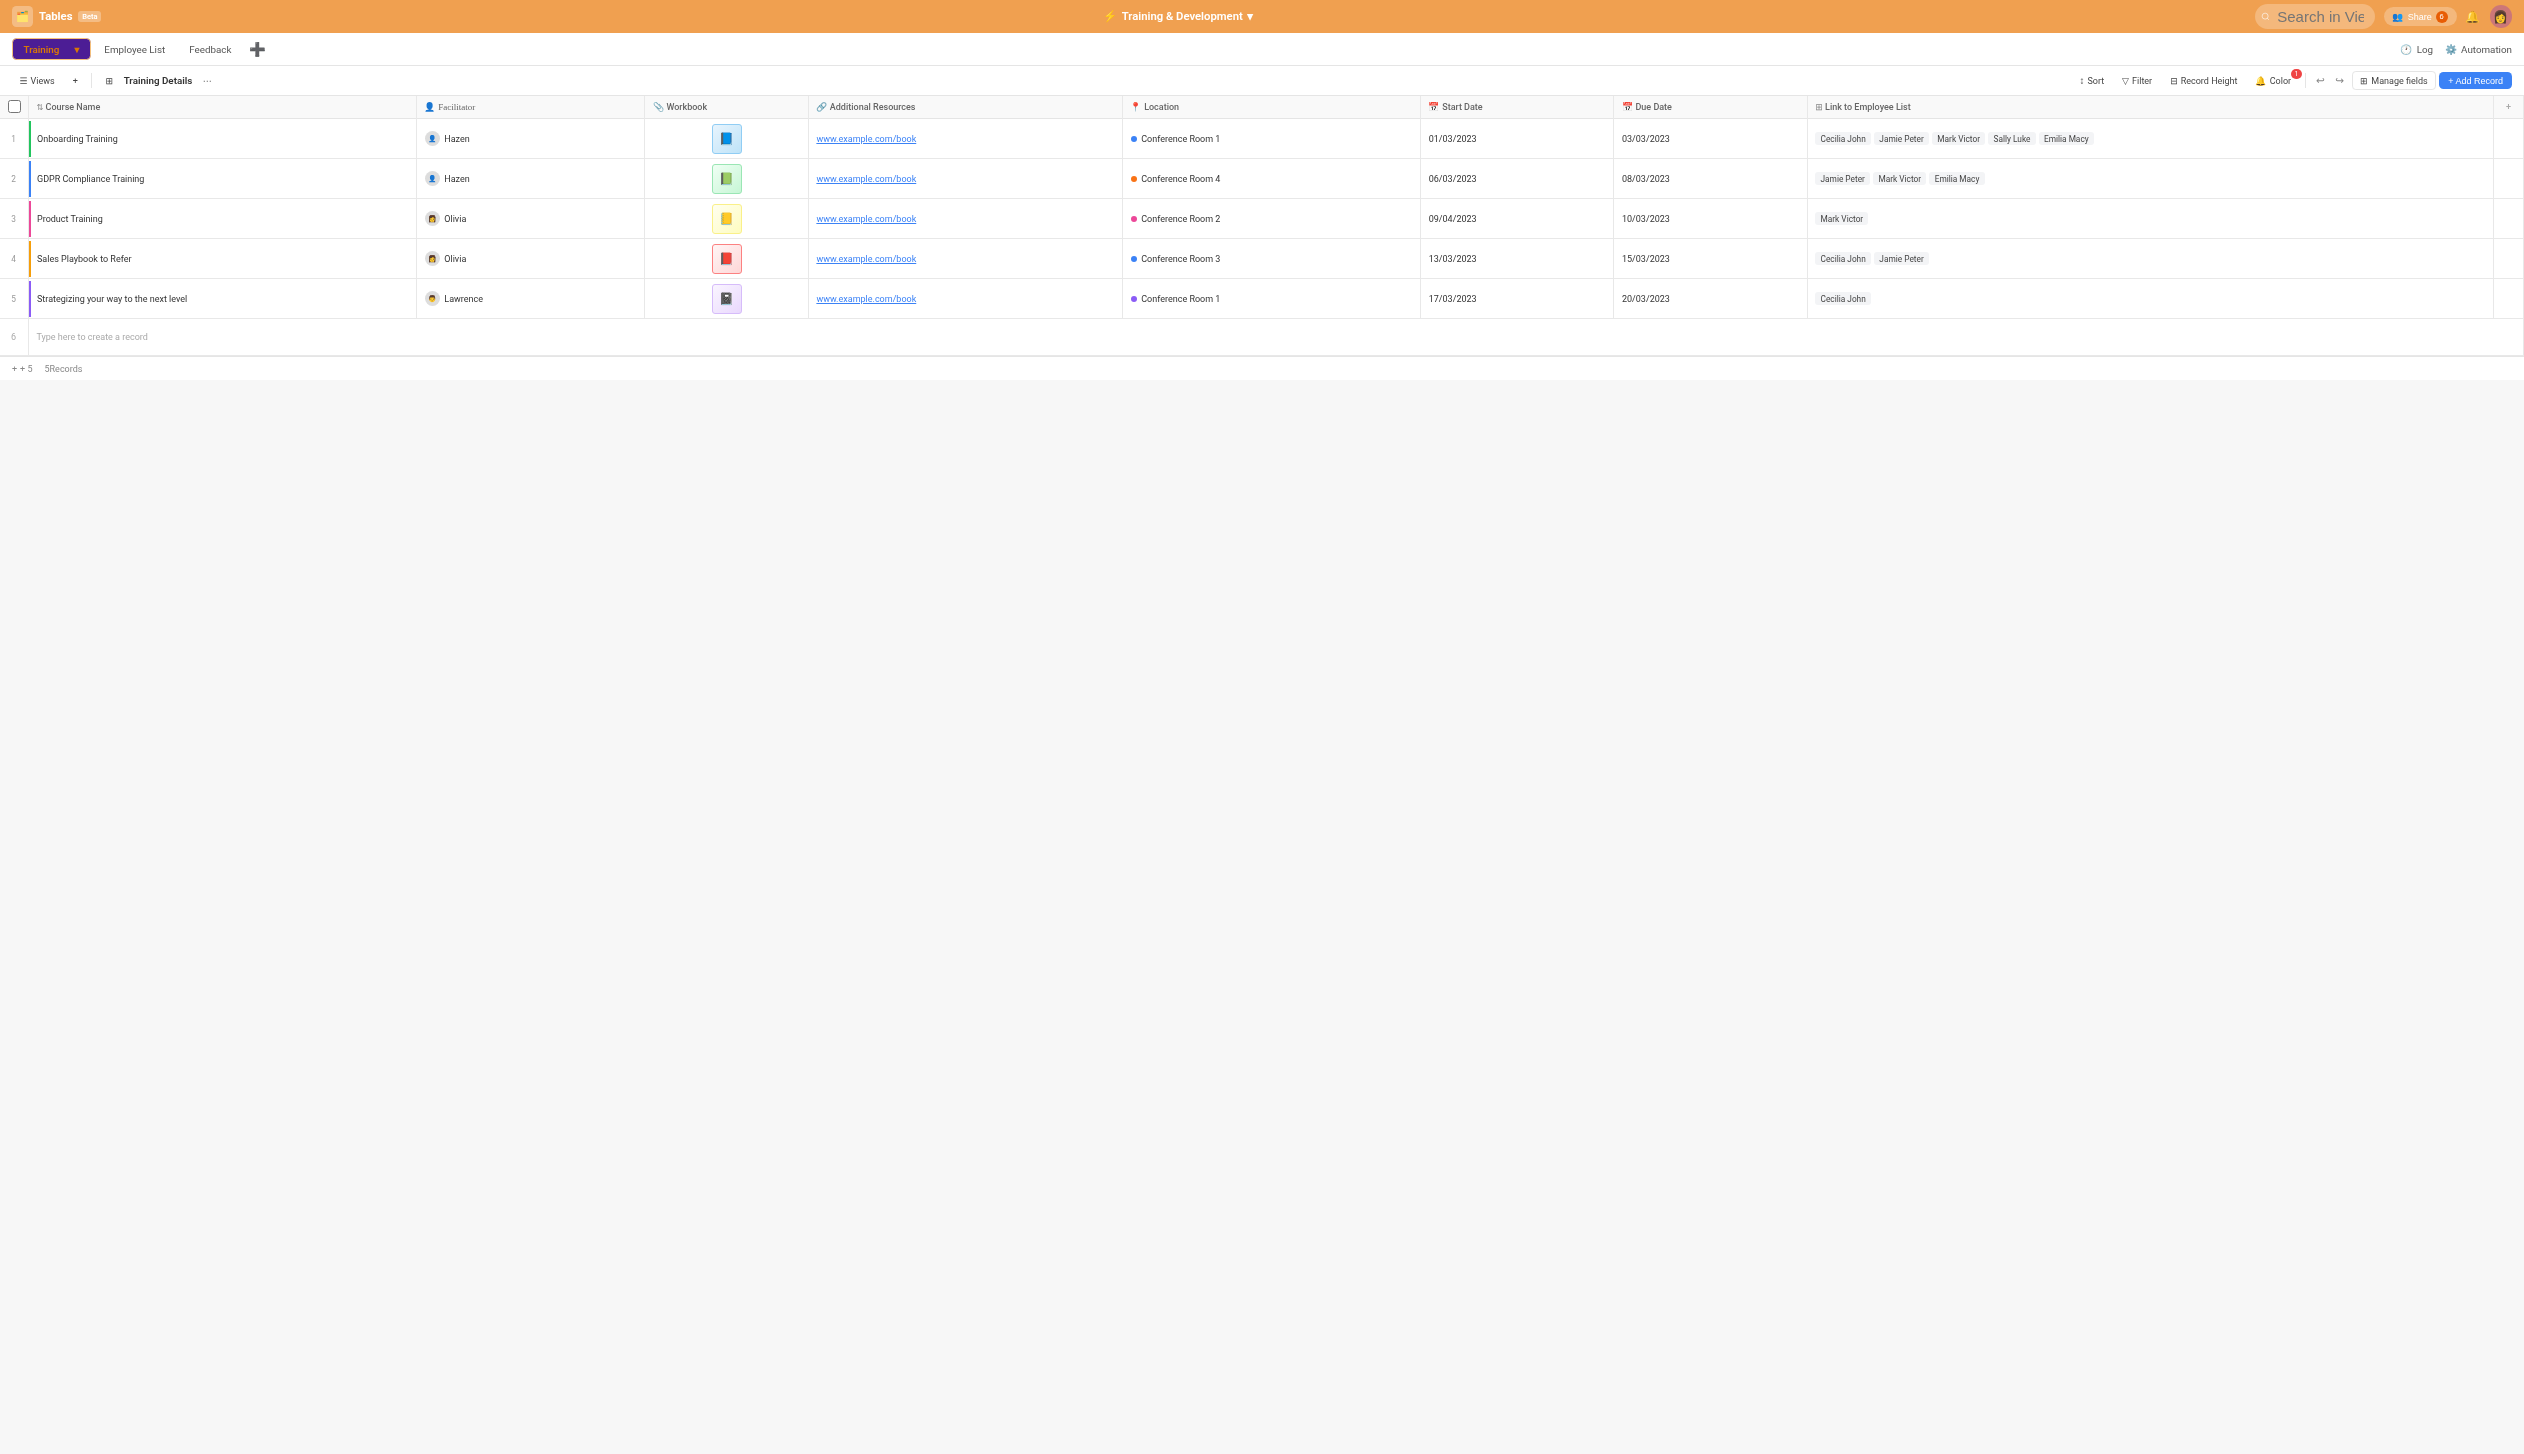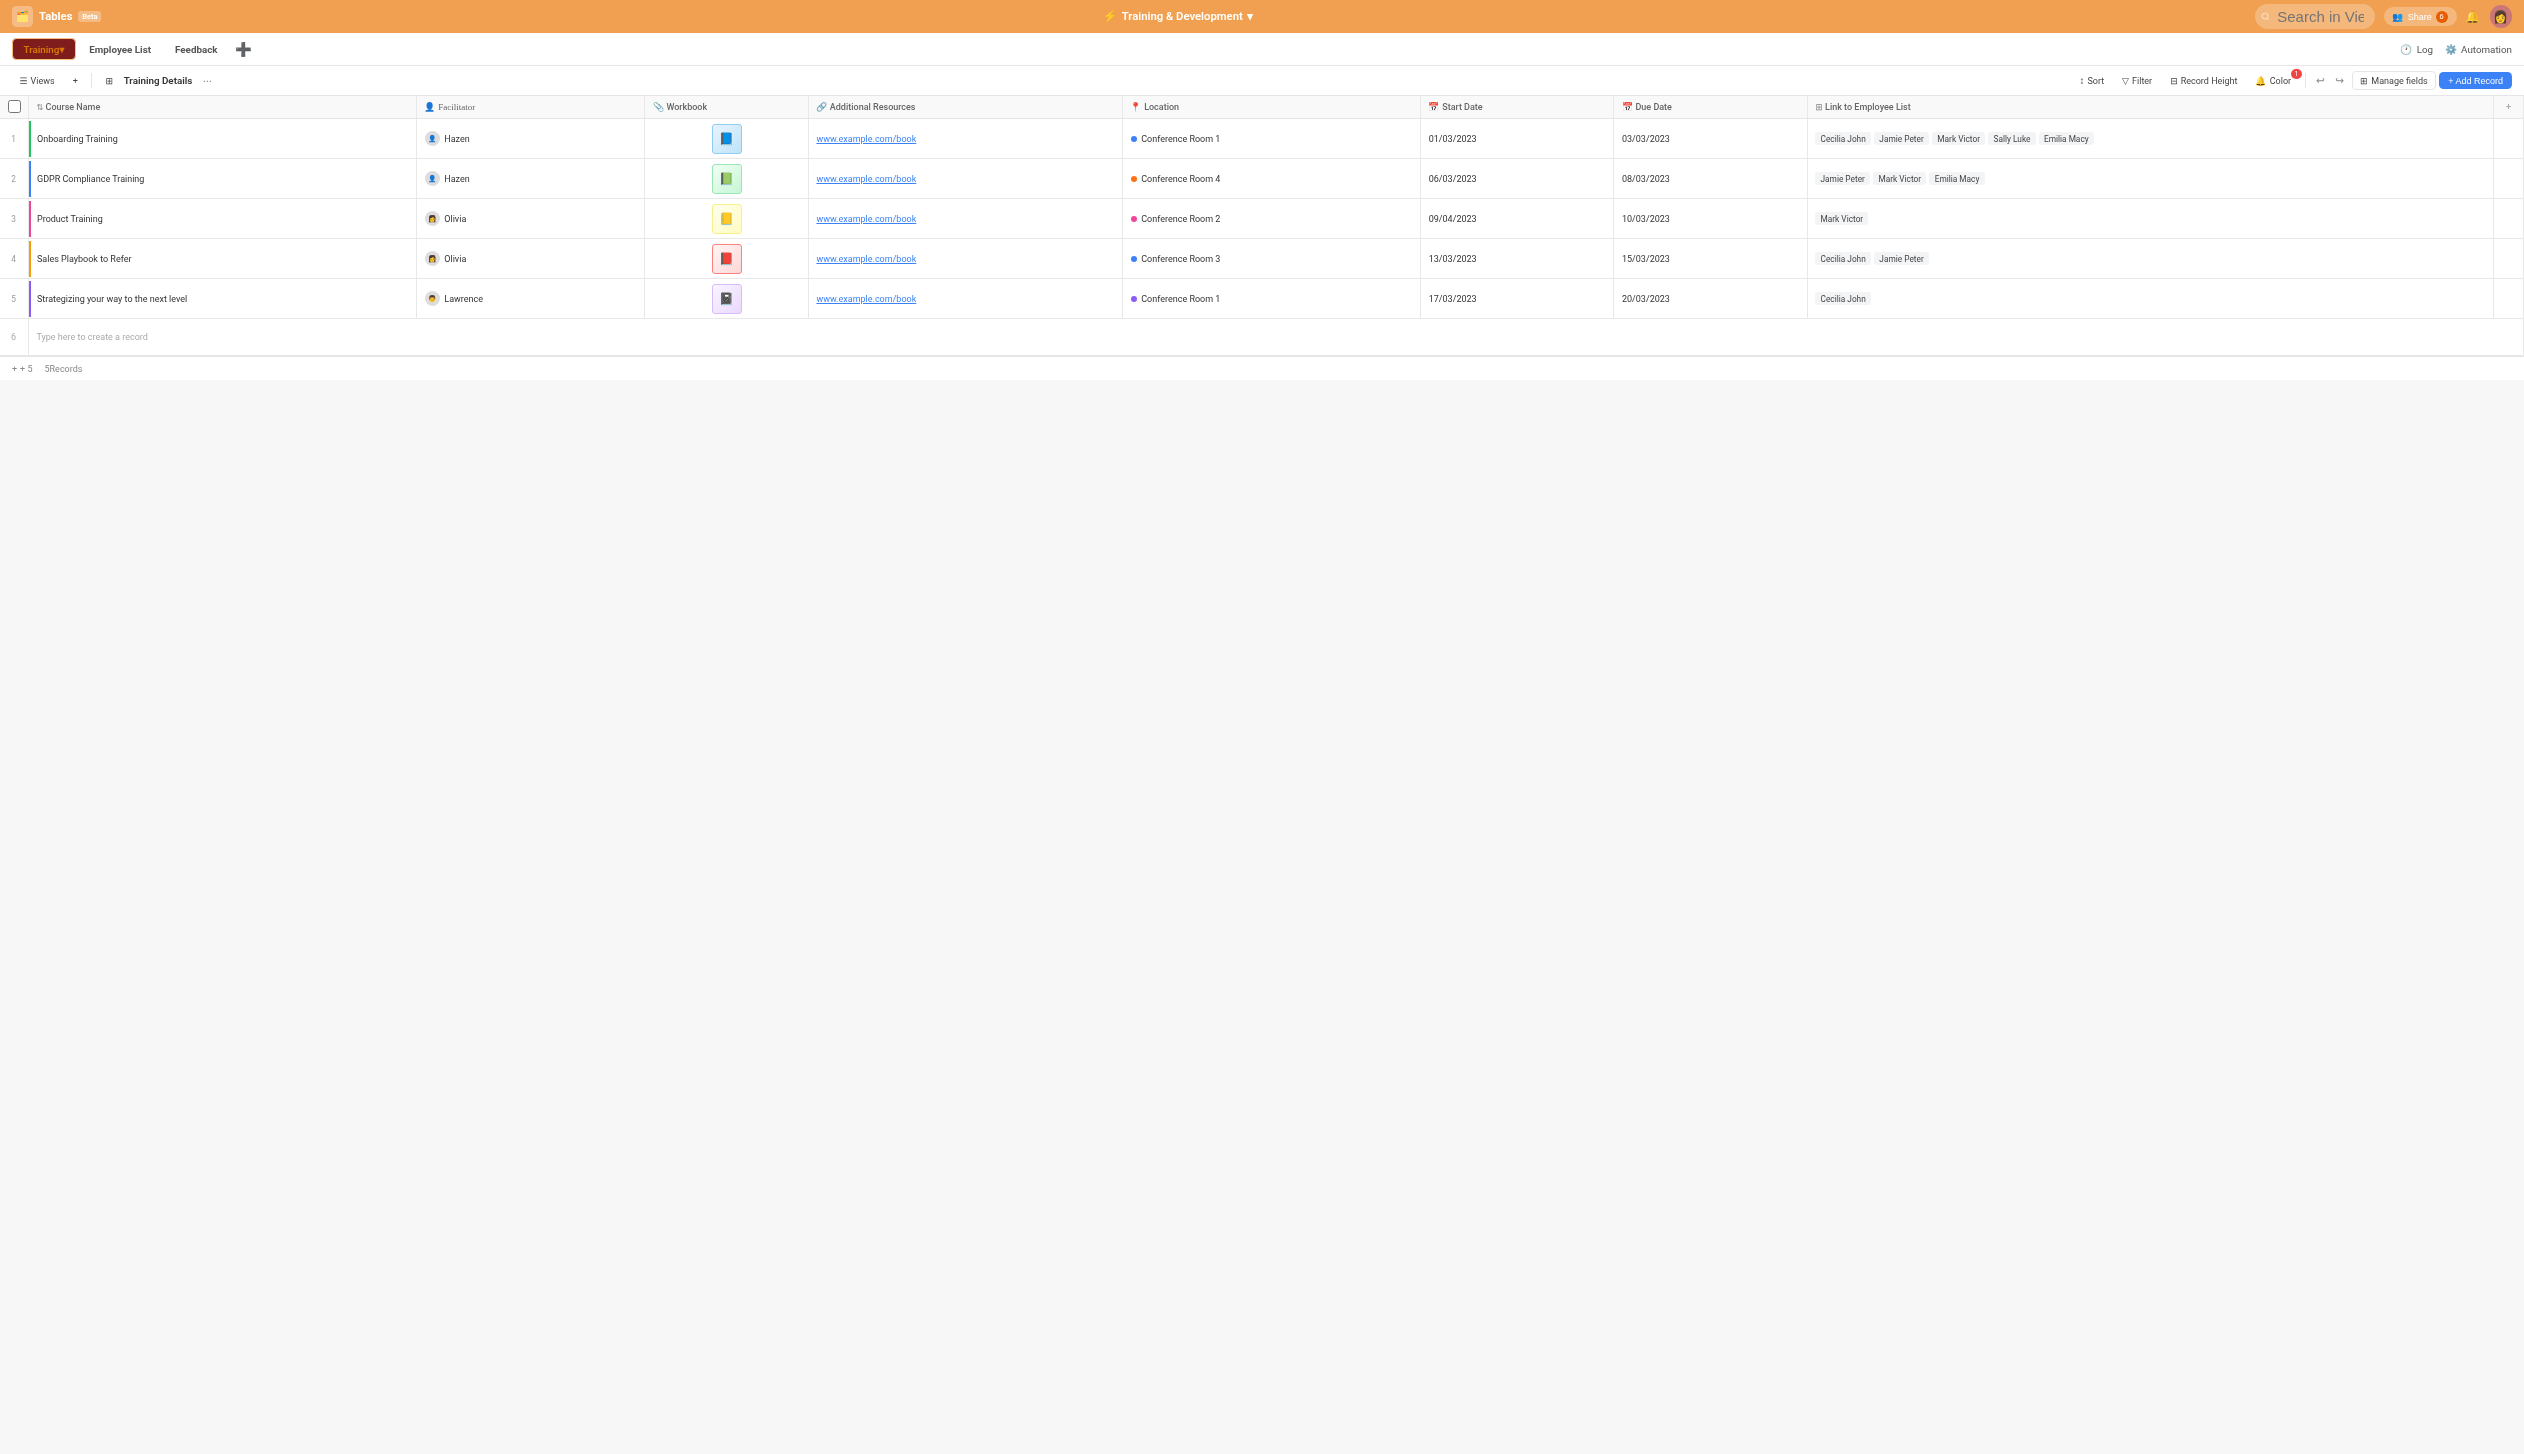--- a/index.html
+++ b/index.html
@@ -38,28 +38,27 @@
       border-bottom: 0.8px solid #e5e5e5;
       gap: 3px;
     }
     .tab {
       padding: 4.5px 10.5px;
       border-radius: 4.5px;
       cursor: pointer;
       font-size: 9.8px;
       color: #555;
       white-space: nowrap;
-      font-weight: bold;
     }
     .tab.active {
-      background: #7f1d1d;
+      background: #4c1d95;
       color: #d97706;
       font-weight: 600;
       border: 0.8px solid #f5c07a;
-      display: flex; align-items: center; gap: 0;
+      display: flex; align-items: center; gap: 15px;
     }
     .tab-add { color: #f0a050; font-size: 13.5px; cursor: pointer; padding: 1.5px 4.5px; }
     .tab-bar-right { margin-left: auto; display: flex; align-items: center; gap: 12px; }
     .tab-bar-action { display: flex; align-items: center; gap: 3.8px; color: #555; cursor: pointer; font-size: 9.8px; }
 
     
     .toolbar {
       background: white;
       height: 30px;
       display: flex;

